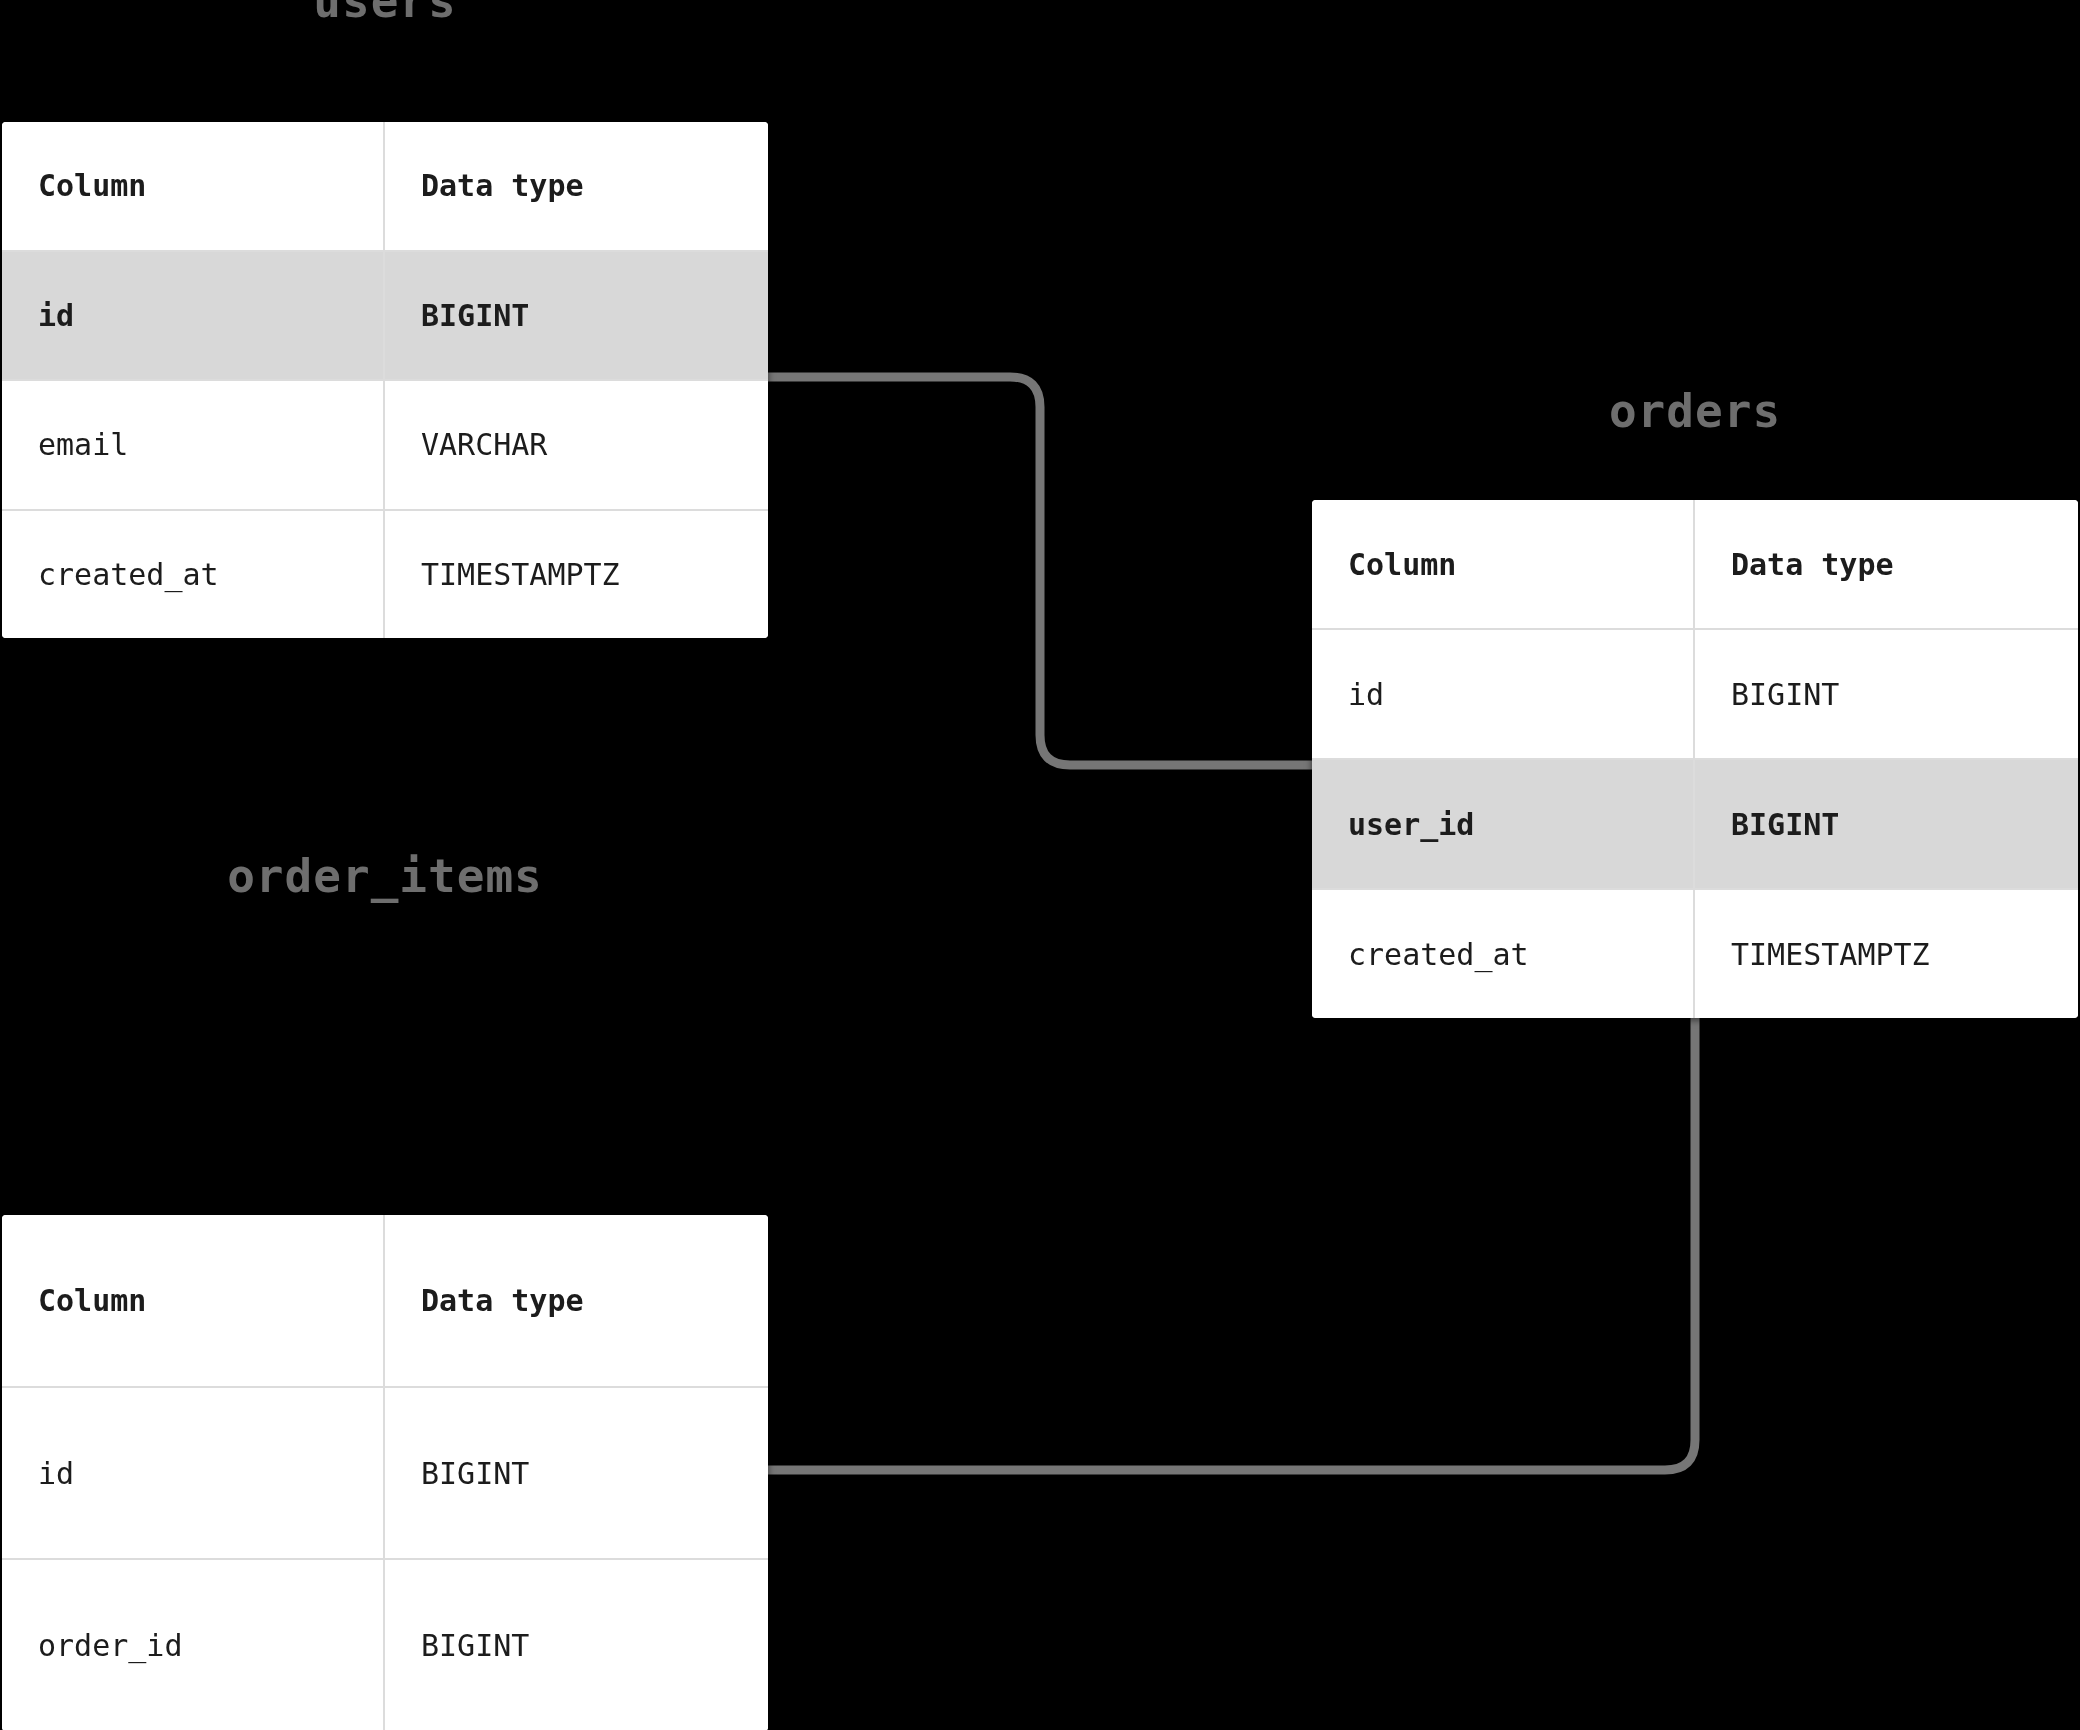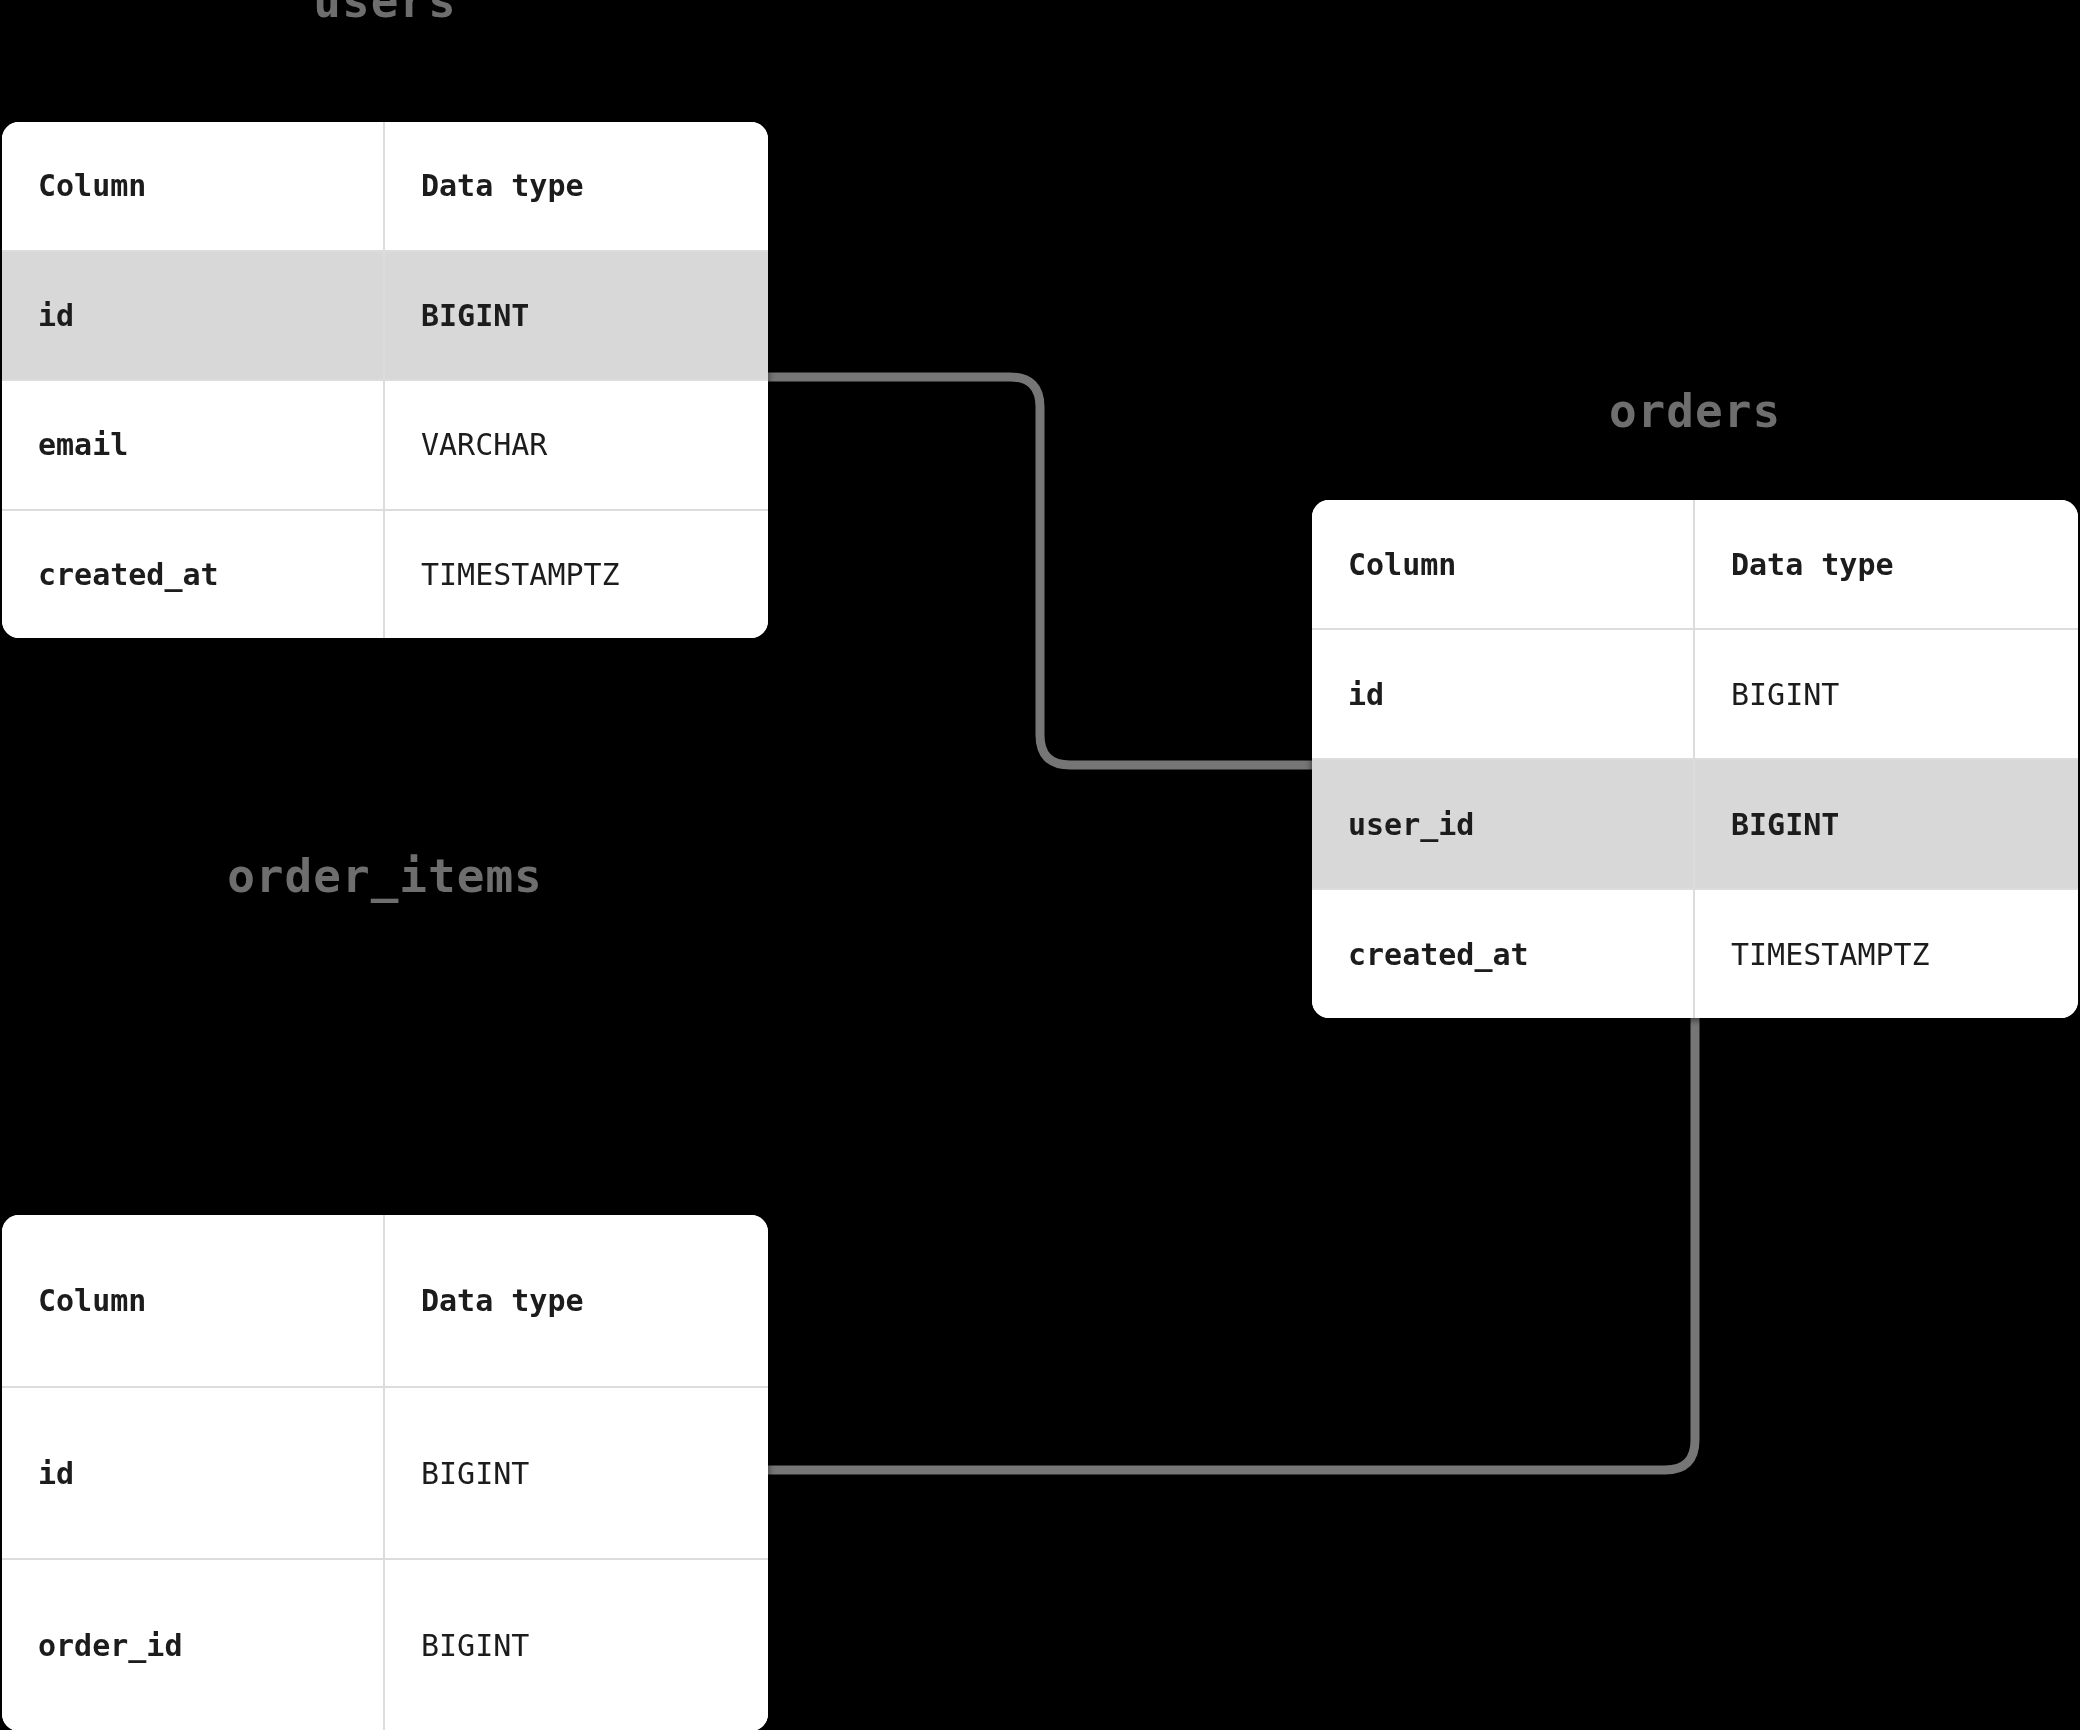--- a/index.html
+++ b/index.html
@@ -41,21 +41,21 @@
     font-weight: 700;
     letter-spacing: 1px;
     white-space: nowrap;
     text-align: center;
   }
 
   
   .table-card {
     position: absolute;
     background: #ffffff;
-    border-radius: 17px;
+    border-radius: 4px;
     box-shadow: 0 2px 7px rgba(0,0,0,0.55);
     overflow: hidden;
     display: flex;
     flex-direction: column;
   }
   .trow {
     display: flex;
     flex-direction: row;
     flex: 1 1 0;
     border-bottom: 2px solid #dcdcdc;
@@ -72,21 +72,20 @@
     box-sizing: border-box;
     font-family: "DejaVu Sans Mono", "Liberation Mono", monospace;
     font-size: 30px;
     color: #1c1c1c;
     white-space: nowrap;
     overflow: hidden;
   }
   .tcell.col-name {
     flex: 0 0 50%;
     border-right: 2px solid #dcdcdc;
-    font-weight: bold;
   }
   .tcell.col-type {
     flex: 1 1 auto;
   }
   .trow.header .tcell { font-weight: 700; }
   .trow.highlight .tcell { font-weight: 700; }
 </style>
 </head>
 <body>
 

